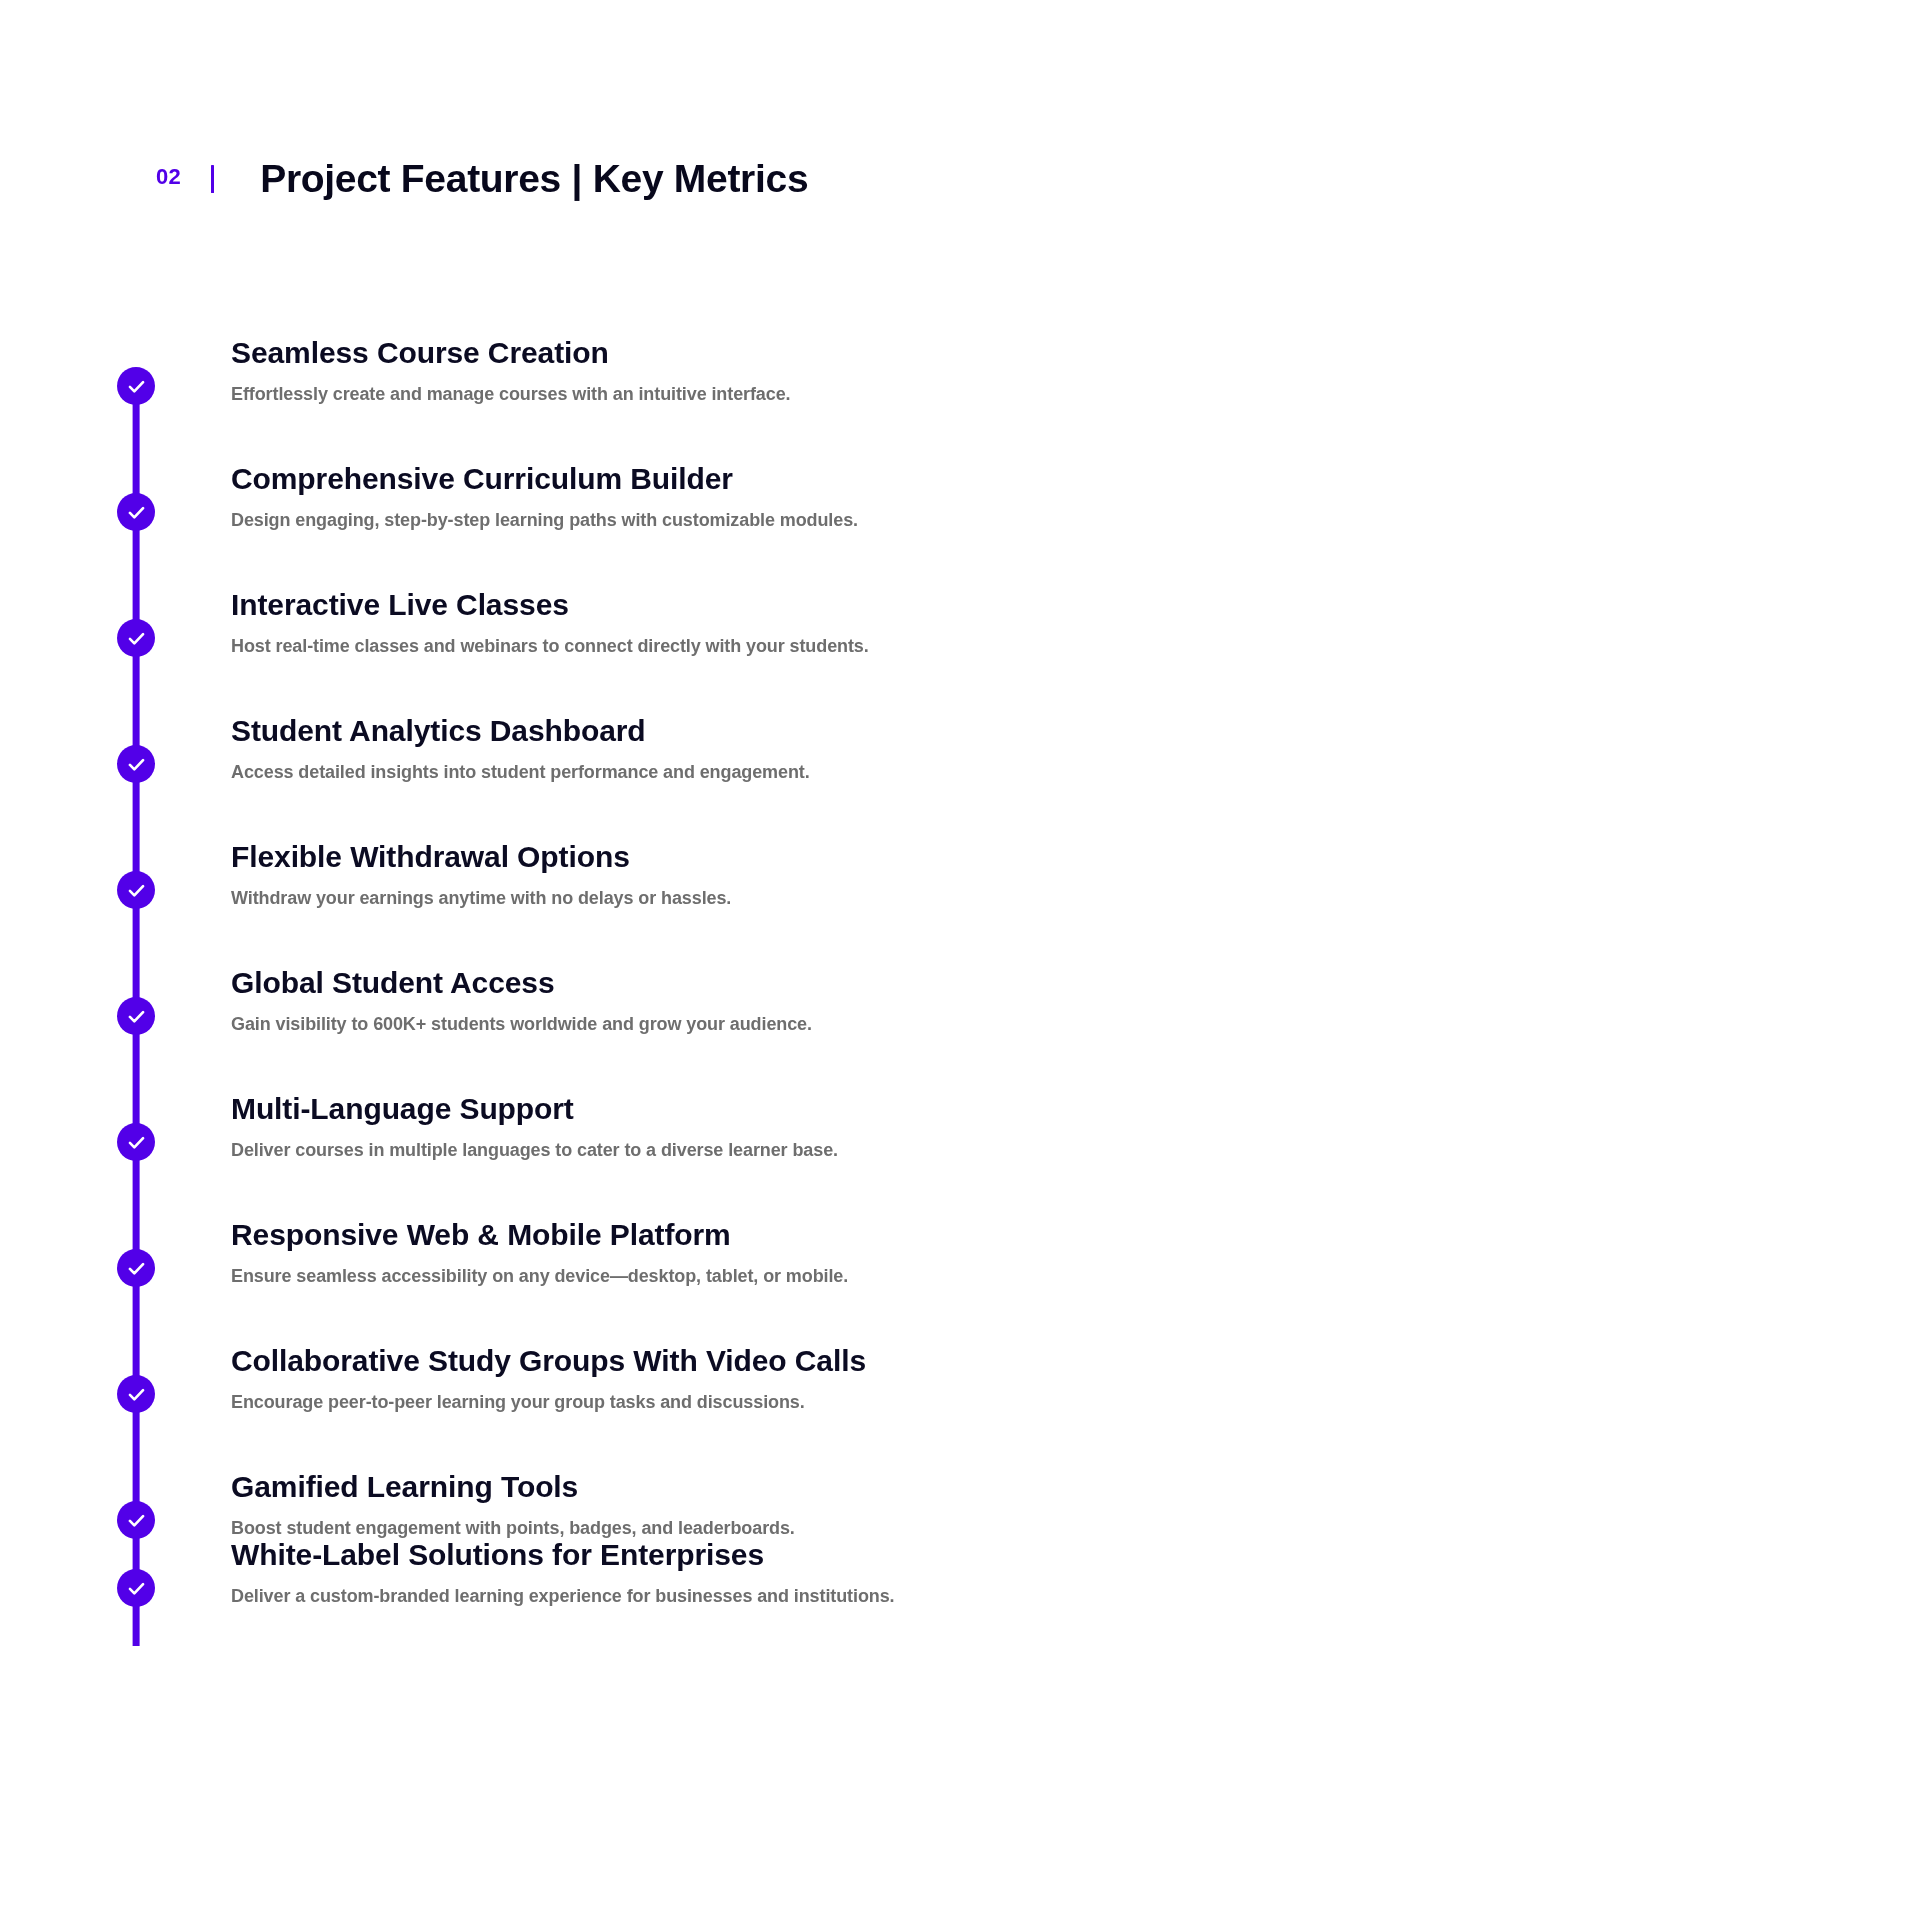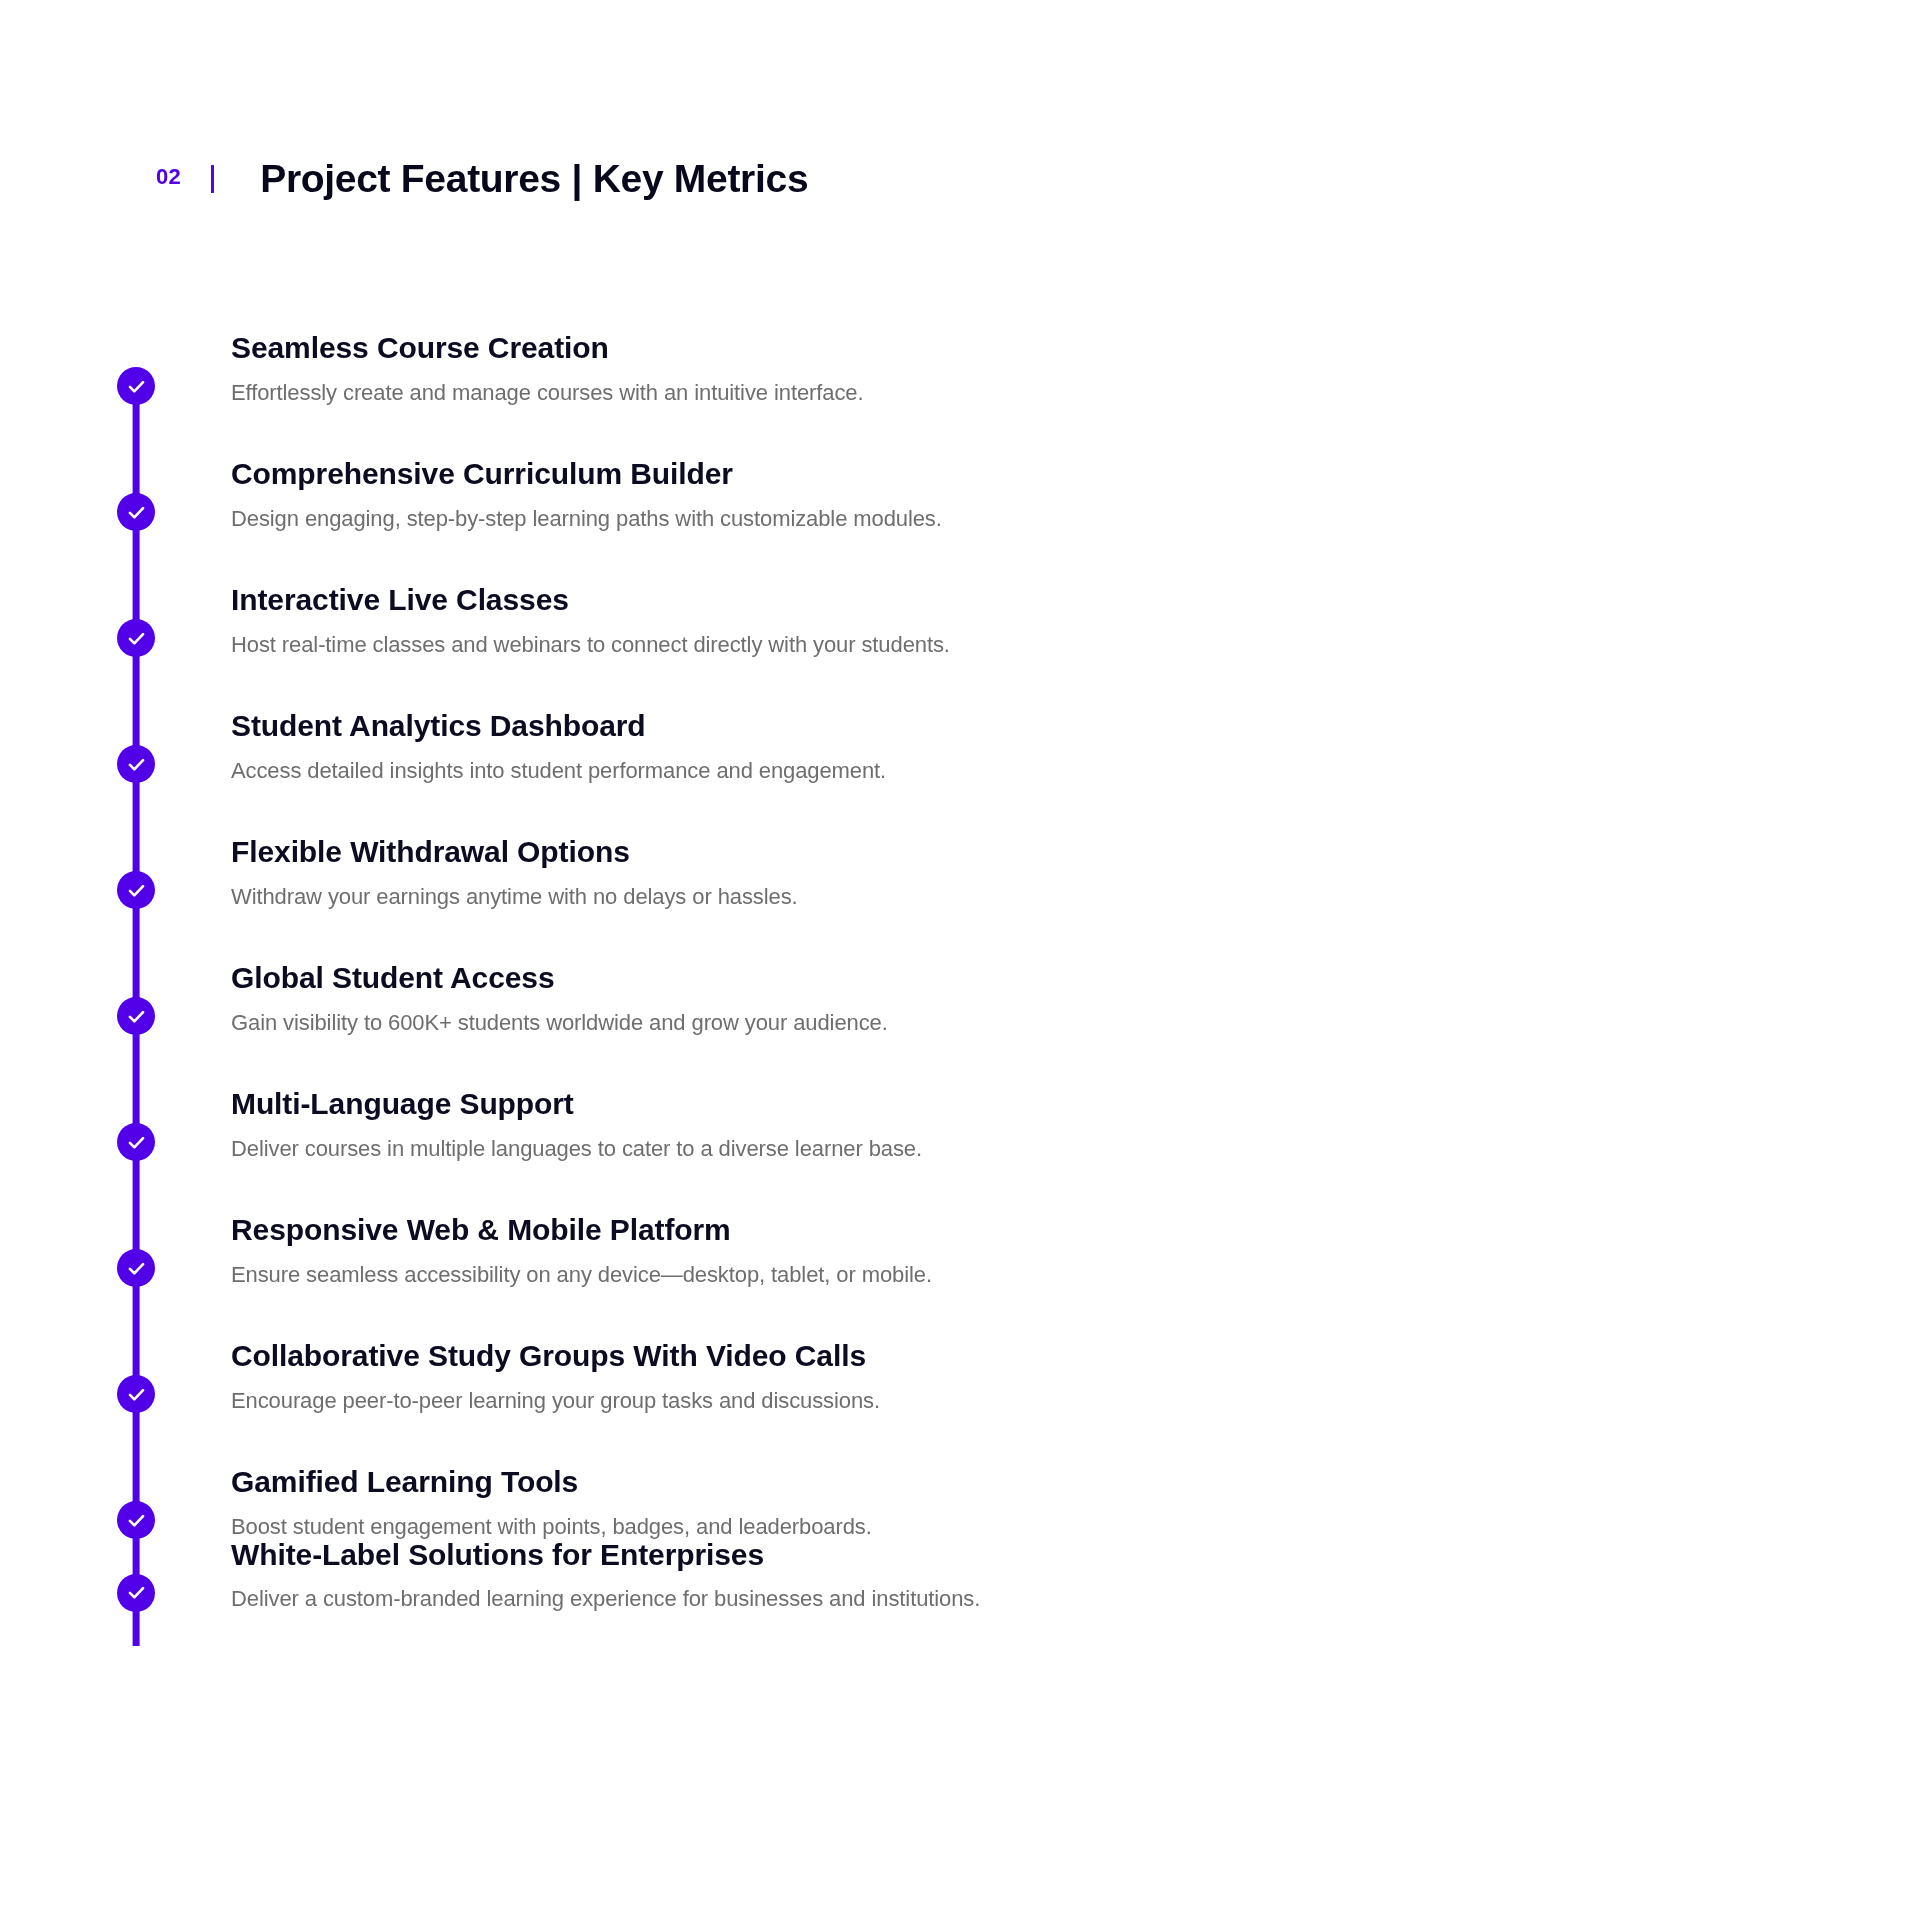--- a/index.html
+++ b/index.html
@@ -125,22 +125,22 @@
     color: #0b0b22;
     font-size: 30px;
     font-weight: 700;
     line-height: 1.08;
     letter-spacing: -0.1px;
     margin: 0;
     white-space: nowrap;
   }
   .item-desc {
     color: #6e6e6e;
-    font-size: 22px;
-    font-weight: 400;
+    font-size: 18px;
+    font-weight: 700;
     line-height: 1.1;
     letter-spacing: -0.1px;
     margin: 16px 0 0 0;
     white-space: nowrap;
   }
 </style>
 </head>
 <body>
 
 <div class="slide">

